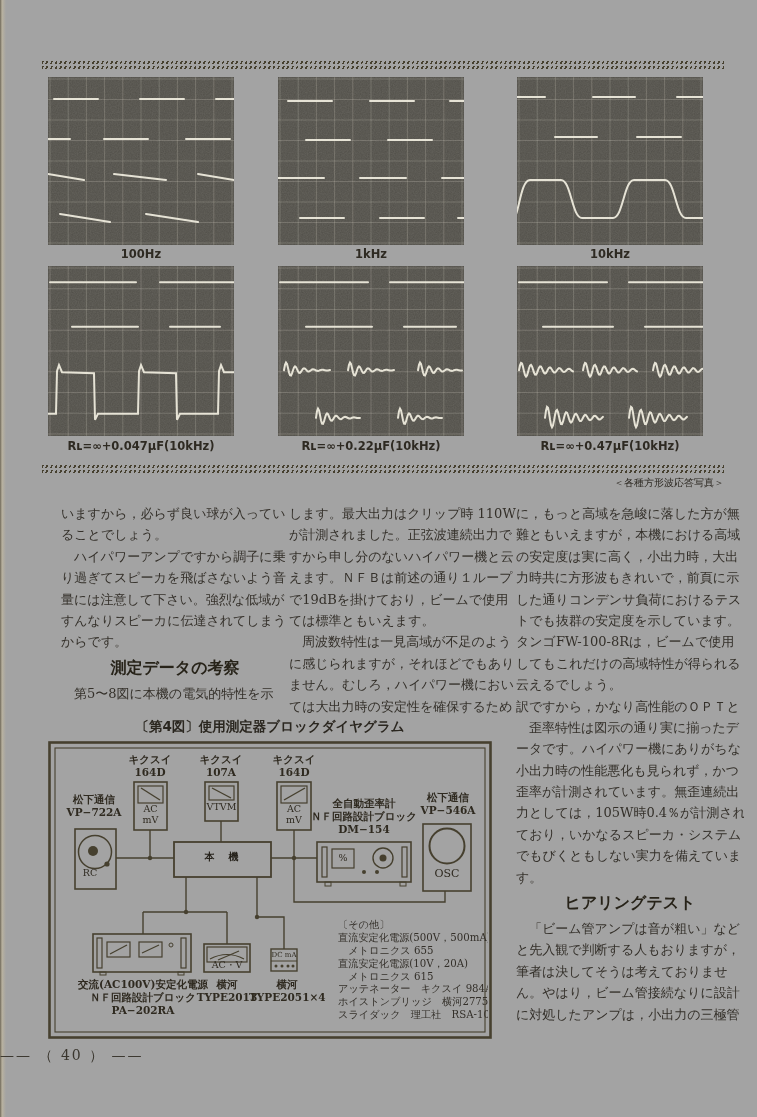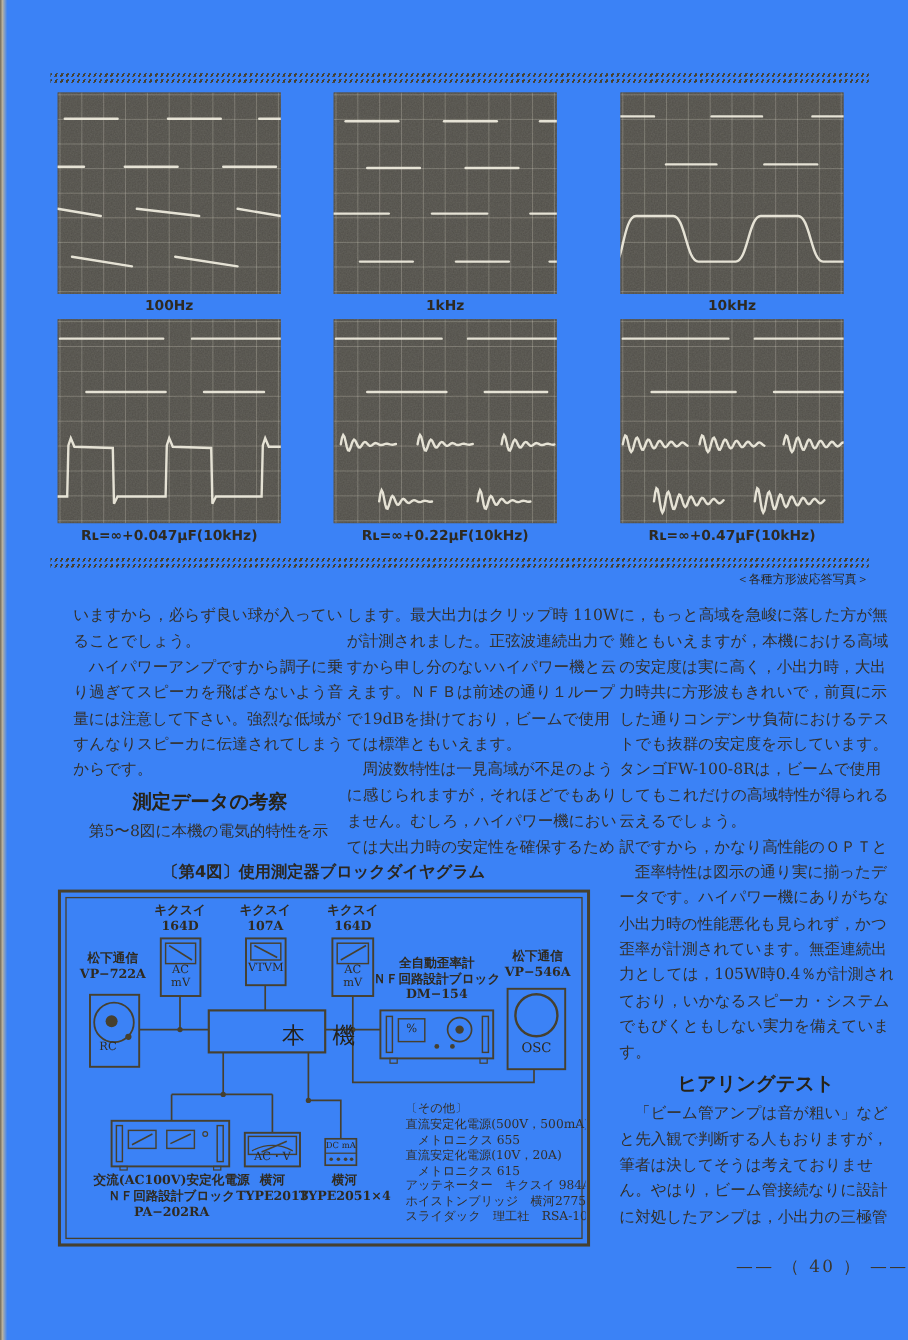--- a/index.html
+++ b/index.html
@@ -1,17 +1,17 @@
 <!DOCTYPE html>
 <html><head>
 <meta charset="utf-8">
 <style>
   html,body{margin:0;padding:0;}
   body{width:757px;height:1117px;background:#e7e0ca;font-family:"DejaVu Serif","Liberation Serif",serif;}
-  .page{position:relative;width:757px;height:1117px;background:#3b82f6;overflow:hidden;color:#33302a;}
+  .page{position:relative;width:757px;height:1117px;background:#a3a3a3;overflow:hidden;color:#33302a;}
   .spine{position:absolute;left:0;top:0;width:6px;height:100%;
          background:linear-gradient(90deg,#6f6858 0,#b9b2a0 35%,rgba(236,229,208,0) 100%);}
   .hatch{position:absolute;left:42px;width:682px;height:8px;
      background:
        repeating-linear-gradient(115deg,#46402f 0 1.6px,rgba(0,0,0,0) 1.6px 4.2px) left top/100% 3px no-repeat,
        repeating-linear-gradient(115deg,#46402f 0 1.6px,rgba(0,0,0,0) 1.6px 4.2px) left bottom/100% 3.4px no-repeat;}
   .photo{position:absolute;width:186px;background:#514f49;}
   .photo svg{display:block;width:100%;height:100%;}
   .photo-label{position:absolute;width:186px;text-align:center;font-family:"DejaVu Sans","Liberation Sans",sans-serif;
       font-size:11.5px;font-weight:600;color:#2e2a22;}
@@ -21,25 +21,25 @@
   .tline{height:21.4px;line-height:21.4px;font-size:13px;white-space:nowrap;overflow:hidden;color:#34302a;}
   .sec-heading{margin:5px 0 4px 0;text-align:center;font-family:"DejaVu Sans","Liberation Sans",sans-serif;
       font-size:16px;font-weight:bold;color:#272319;}
   .fig-caption{position:absolute;left:48px;top:718px;width:444px;text-align:center;
       font-family:"DejaVu Sans","Liberation Sans",sans-serif;font-size:13.5px;font-weight:bold;color:#2b2720;}
   .diagram{position:absolute;left:48px;top:741px;width:444px;height:299px;}
   .diagram svg{position:absolute;left:0;top:0;}
   .dlabel{position:absolute;text-align:center;font-size:10.5px;line-height:13px;font-weight:600;color:#2f2a20;}
   .dlabel .ln{display:block;}
   .dface{position:absolute;text-align:center;font-size:9.5px;line-height:10.5px;color:#2f2a20;white-space:pre-line;}
-  .dmain{position:absolute;left:126px;top:109px;width:97px;text-align:center;font-size:19px;font-weight:normal;
-      letter-spacing:2px;color:#25211a;padding-left:44px;}
+  .dmain{position:absolute;left:126px;top:109px;width:97px;text-align:center;font-size:10px;font-weight:bold;
+      letter-spacing:2px;color:#25211a;}
   .dothers{position:absolute;left:290px;top:178px;width:150px;font-size:10.2px;line-height:12.9px;color:#2f2a20;}
   .dothers .tline{height:12.9px;line-height:12.9px;font-size:10.2px;}
-  .footer{position:absolute;left:0;top:1047px;width:757px;text-align:right;font-size:14px;color:#3a362e;letter-spacing:2px;}
+  .footer{position:absolute;left:0;top:1047px;width:757px;text-align:left;font-size:14px;color:#3a362e;letter-spacing:2px;}
 </style>
 </head>
 <body>
 
 <div class="page">
   <div class="spine"></div>
 
   <svg width="0" height="0" style="position:absolute">
     <defs>
       <filter id="grain" x="0" y="0" width="100%" height="100%">

